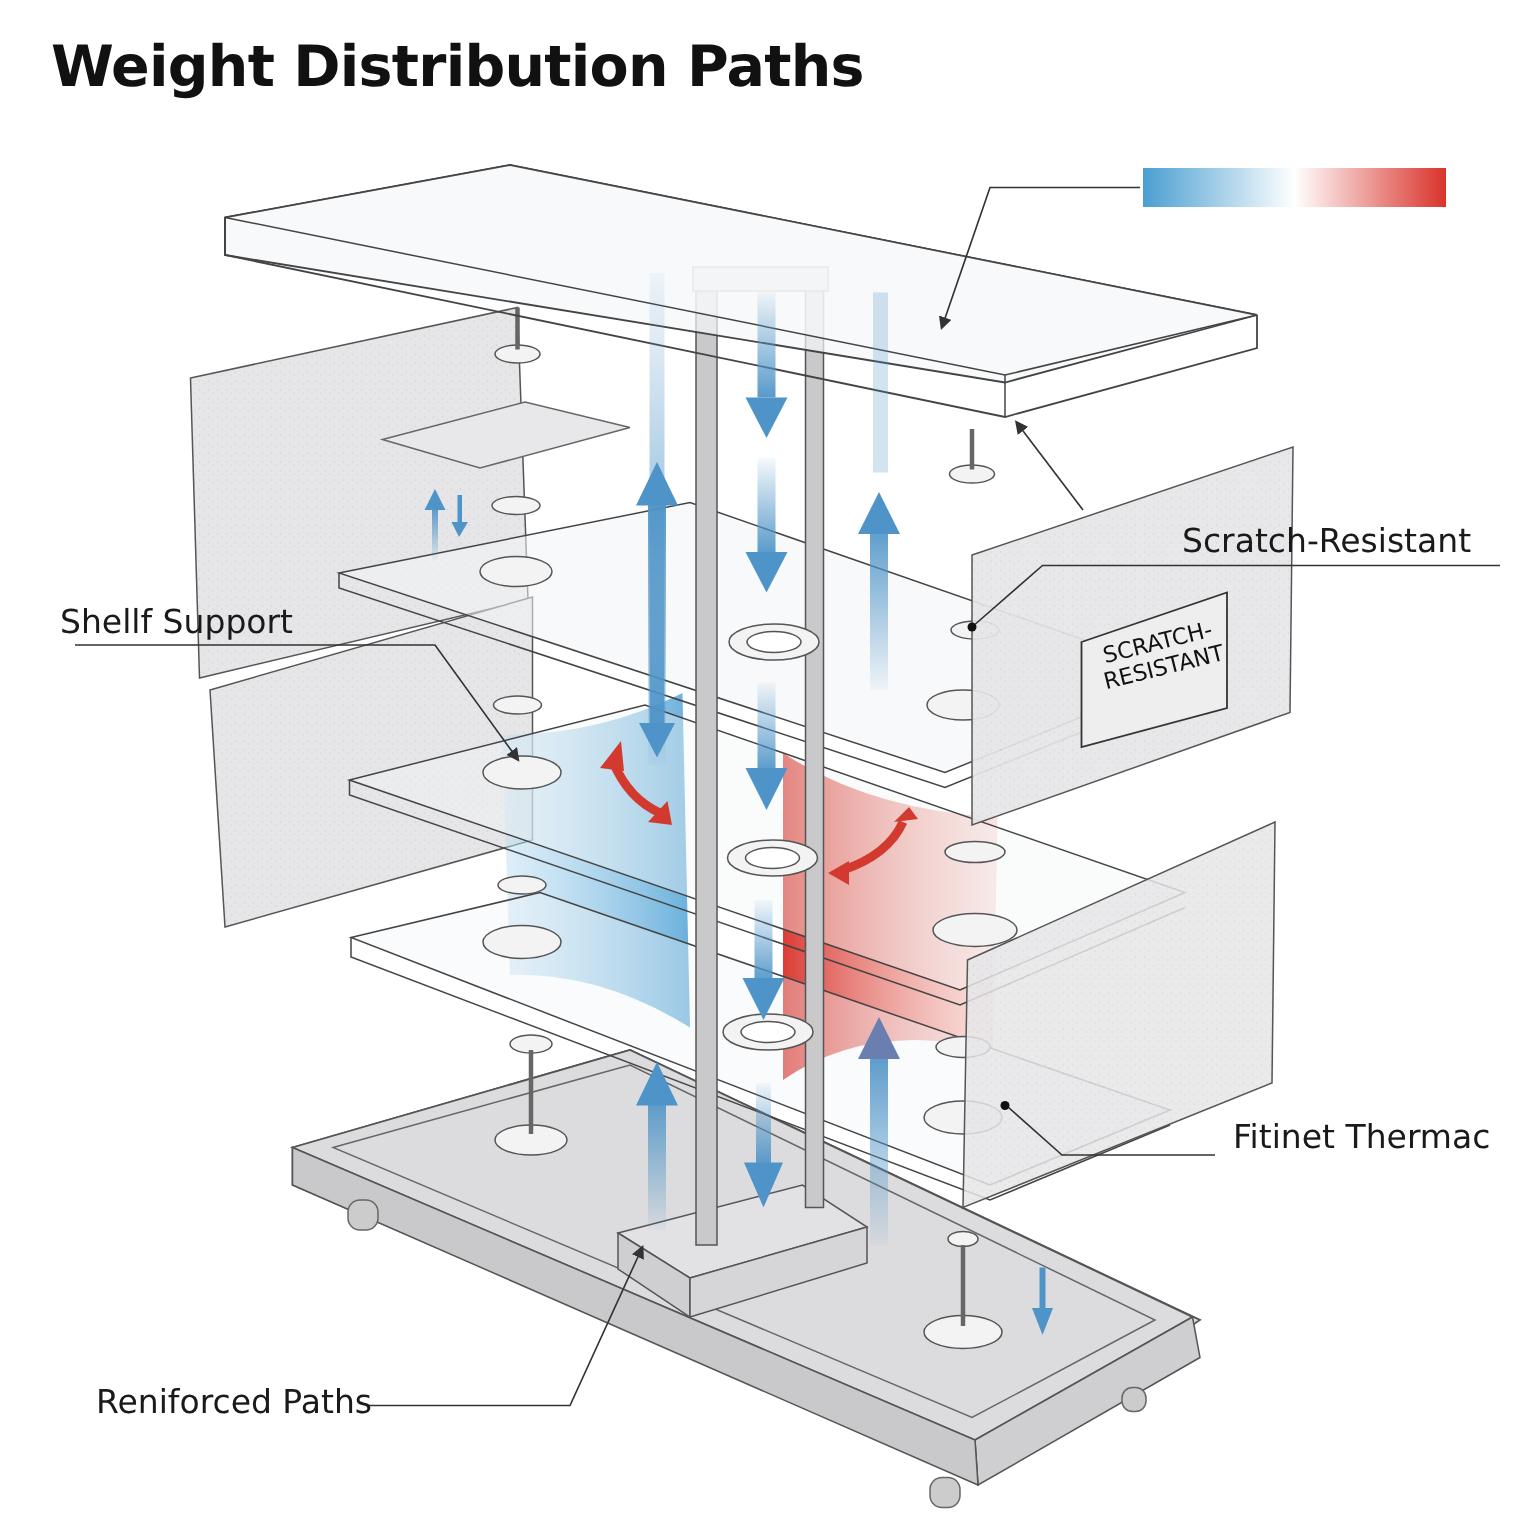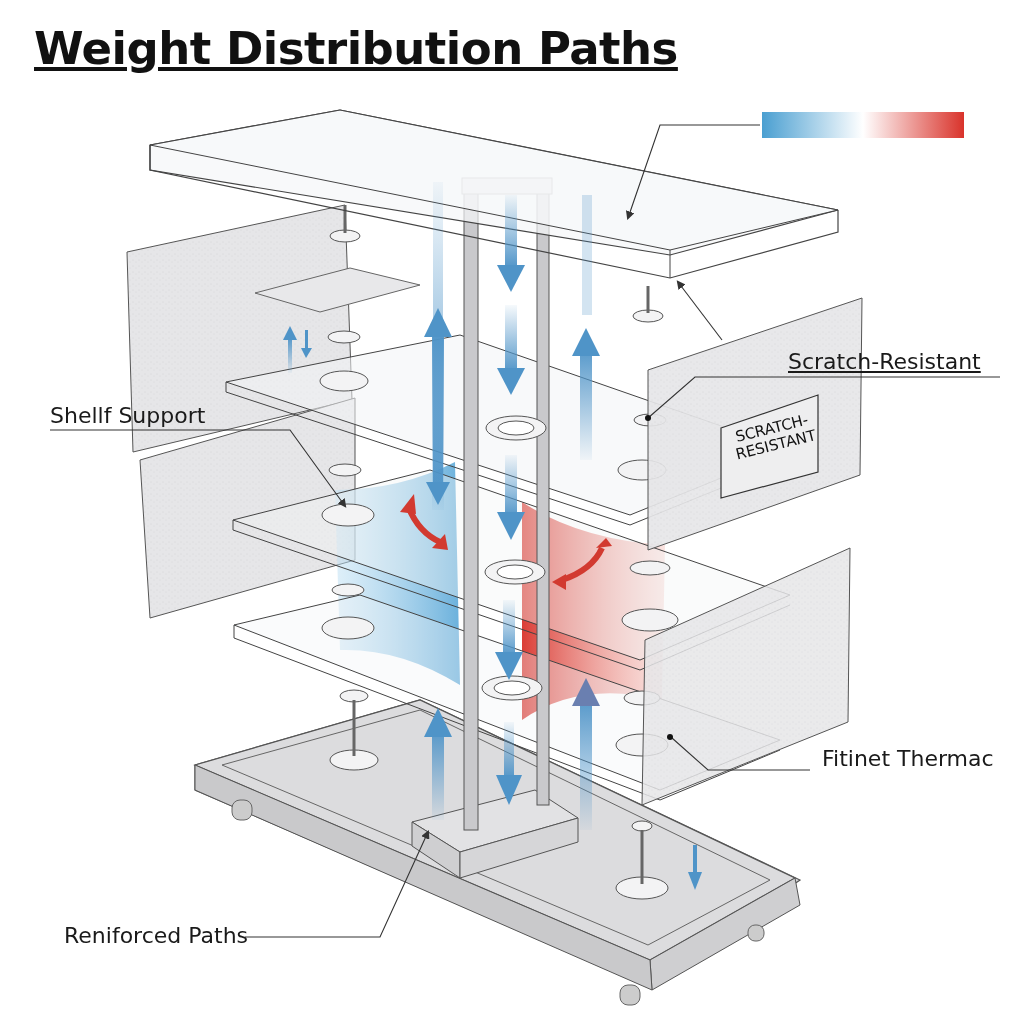--- a/index.html
+++ b/index.html
@@ -1,23 +1,23 @@
 <!DOCTYPE html>
 <html><head>
 <meta charset="utf-8">
 <style>
   html, body { margin: 0; padding: 0; background: #ffffff; }
   body { width: 1024px; height: 1024px; position: relative; overflow: hidden;
          font-family: "DejaVu Sans", "Liberation Sans", sans-serif; }
   #stage { position: absolute; left: 0; top: 0; width: 1024px; height: 1024px; }
-  .title { position: absolute; left: 34px; top: 22px; font-size: 45px; font-weight: bold;
-           color: #111; letter-spacing: -0.5px; text-decoration: underline; }
+  .title { position: absolute; left: 34px; top: 22px; font-size: 38px; font-weight: bold;
+           color: #111; letter-spacing: -0.5px; }
   .lbl { position: absolute; font-size: 22px; color: #1a1a1a; line-height: 1.25; white-space: nowrap; }
-  .lbl-shelf { left: 50px; top: 402px; }
-  .lbl-scratch { left: 788px; top: 348px; text-decoration: underline; }
+  .lbl-shelf { left: 40px; top: 402px; }
+  .lbl-scratch { left: 788px; top: 348px; }
   .lbl-thermal { left: 822px; top: 745px; text-align: center; }
   .lbl-base { left: 64px; top: 922px; }
   .sticker { position: absolute; left: 728px; top: 420px; width: 92px; transform: rotate(-14deg);
              font-size: 15px; line-height: 1.15; color: #111; text-align: center; font-weight: normal; }
 </style>
 </head>
 <body>
 
 <svg id="stage" viewBox="0 0 1024 1024" xmlns="http://www.w3.org/2000/svg">
   <defs>

